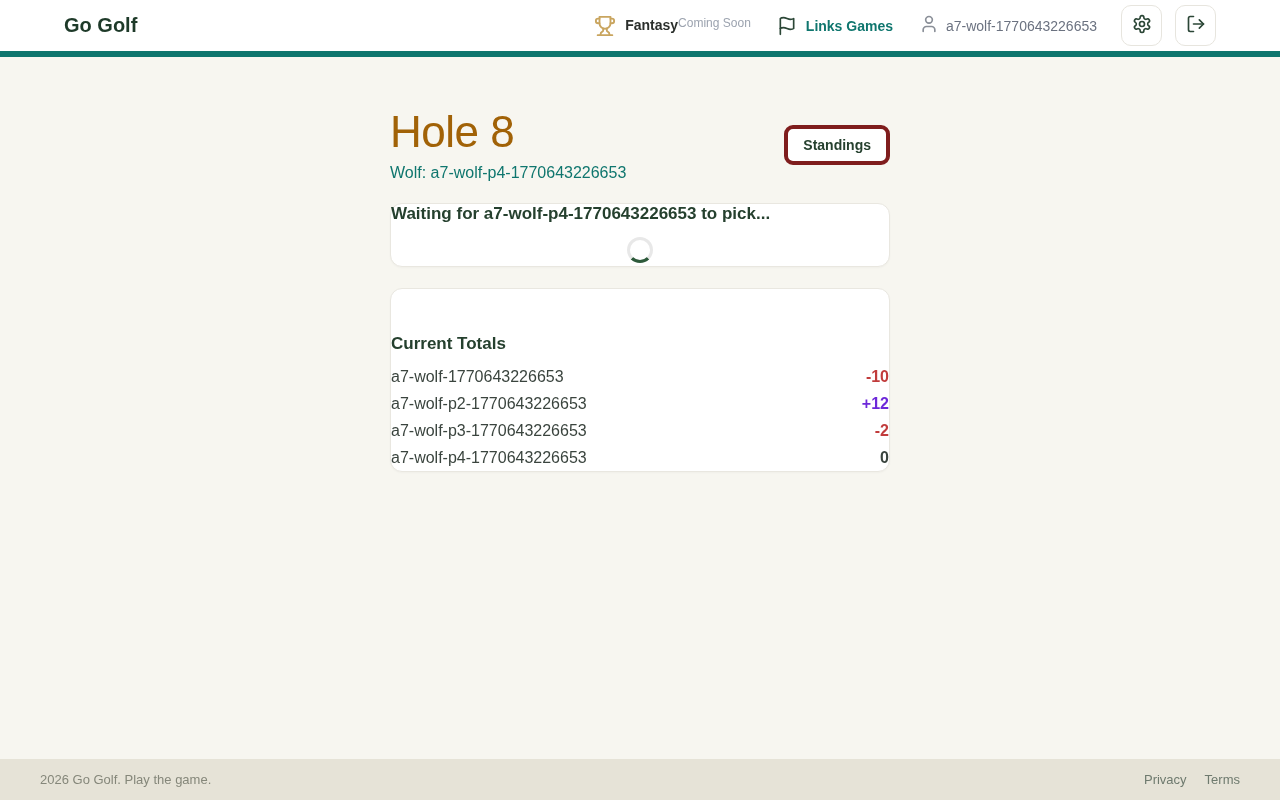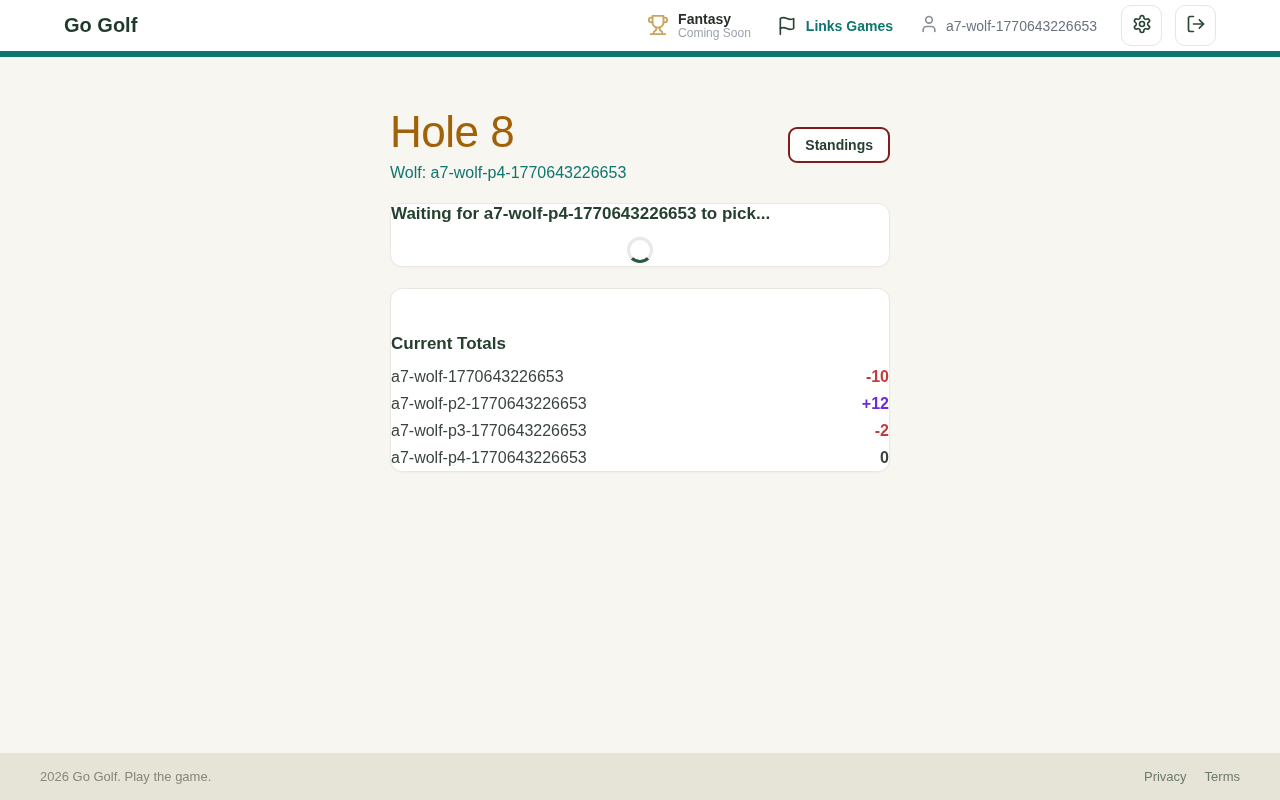--- a/index.html
+++ b/index.html
@@ -29,21 +29,21 @@
     cursor: pointer;
   }
   .nav {
     margin-left: auto;
     display: flex;
     align-items: center;
     gap: 26px;
   }
   .nav-item { display: flex; align-items: center; gap: 9px; cursor: pointer; }
   .nav-item svg { display: block; }
-  .fantasy-text { display: flex; flex-direction: column; line-height: 1.15; }
+  .fantasy-text { display: flex; line-height: 1.15; }
   .fantasy-label { font-size: 14px; font-weight: 700; color: #2b2f2c; }
   .fantasy-sub { font-size: 12px; color: #9ca3af; }
   .links-label { font-size: 14px; font-weight: 700; color: #0f766e; }
   .user-chip { display: flex; align-items: center; gap: 7px; }
   .user-name { font-size: 14px; color: #6b7280; }
   .icon-btns { display: flex; align-items: center; gap: 13px; margin-left: -2px; }
   .icon-btn {
     width: 41px; height: 41px;
     background: #fff;
     border: 1px solid #e7e5de;
@@ -58,21 +58,21 @@
   .title-row { display: flex; align-items: center; justify-content: space-between; }
   .page-title {
     font-size: 44px;
     font-weight: 400;
     color: #a16207;
     letter-spacing: -0.5px;
   }
   .subtitle { font-size: 16px; color: #0f766e; margin-top: 7px; }
   .standings-btn {
     background: #fff;
-    border: 2px solid #7f1d1d;
+    border: 4px solid #7f1d1d;
     border-radius: 9px;
     padding: 8px 15px;
     font-size: 14px;
     font-weight: 700;
     font-family: "Liberation Sans", sans-serif;
     color: #25402e;
     cursor: pointer;
   }
 
   .card {
@@ -102,21 +102,21 @@
     padding: 4.5px 0;
   }
   .totals-name { color: #3a443e; }
   .totals-value { font-weight: 700; }
   .totals-value.negative { color: #c13c3c; }
   .totals-value.positive { color: #6d28d9; }
   .totals-value.zero { color: #3a443e; }
 
   
   .footer {
-    height: 47px;
+    height: 41px;
     background: #e6e3d7;
     display: flex;
     align-items: center;
     justify-content: space-between;
     padding: 0 40px;
     flex-shrink: 0;
     gap: 44px;
   }
   .footer-copy { font-size: 13px; color: #85877a; }
   .footer-links { display: flex; gap: 18px; }

